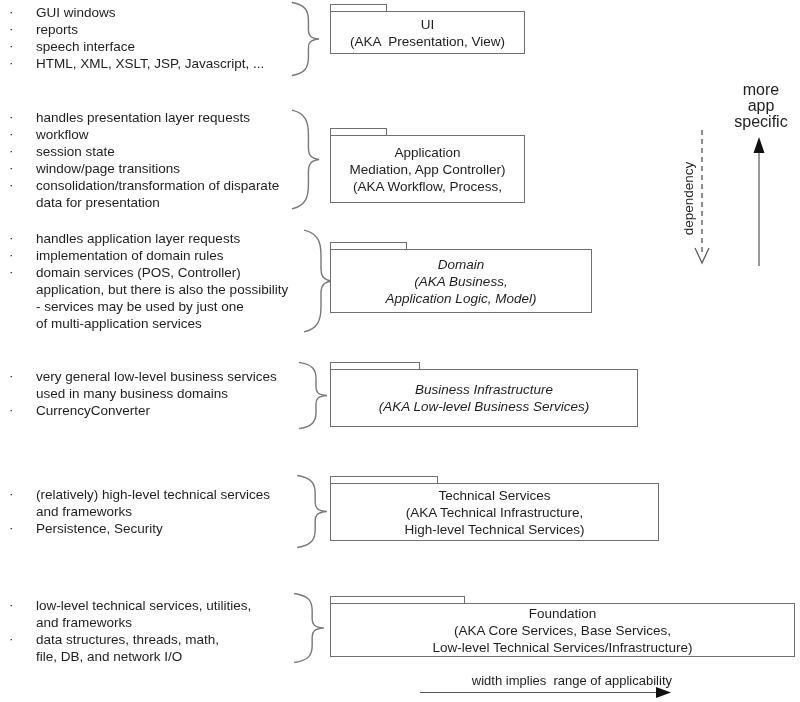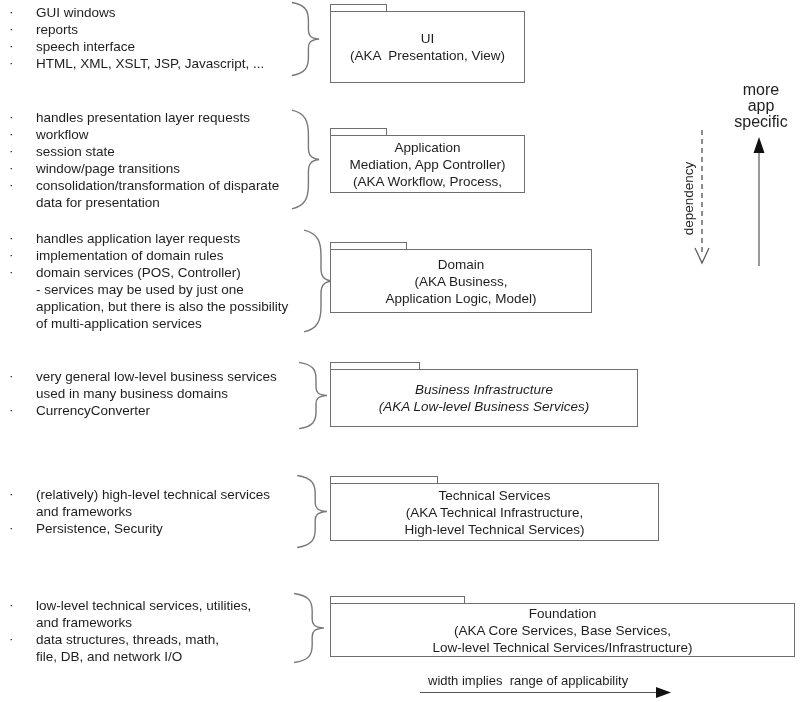--- a/index.html
+++ b/index.html
@@ -16,40 +16,40 @@
   .brace path { fill:none; stroke:#787878; stroke-width:1.4; vector-effect:non-scaling-stroke; }
   
   .pkg { position:absolute; left:330px; }
   .pkg-tab { border:1px solid #6f6f6f; border-bottom:none; height:7px; background:#fff; box-sizing:border-box; }
   .pkg-body { border:1px solid #6f6f6f; background:#fff; box-sizing:border-box;
               display:flex; flex-direction:column; justify-content:center; align-items:center;
               text-align:center; font-size:13.5px; line-height:17px; }
   .pline { white-space:pre; }
   
   #tb-ui  { top:4px; }   #br-ui  { left:289px; top:1px;   width:33px; height:76px; }
-  #pk-ui  { top:4px; width:195px; }  #pk-ui  .pkg-tab { width:57px; }  #pk-ui  .pkg-body { height:72px; }
+  #pk-ui  { top:4px; width:195px; }  #pk-ui  .pkg-tab { width:57px; }  #pk-ui  .pkg-body { height:43px; }
   #tb-app { top:109px; } #br-app { left:289px; top:108px; width:33px; height:103px; }
-  #pk-app { top:128px; width:195px; } #pk-app .pkg-tab { width:57px; } #pk-app .pkg-body { height:58px; }
+  #pk-app { top:128px; width:195px; } #pk-app .pkg-tab { width:57px; } #pk-app .pkg-body { height:68px; }
   #tb-dom { top:230px; } #br-dom { left:301px; top:228px; width:34px; height:106px; }
-  #pk-dom { top:242px; width:262px; } #pk-dom .pkg-tab { width:77px; } #pk-dom .pkg-body { height:64px; }
+  #pk-dom { top:242px; width:262px; } #pk-dom .pkg-tab { width:77px; } #pk-dom .pkg-body { height:64px;font-style:italic; }
   #tb-bi  { top:368px; } #br-bi  { left:296px; top:361px; width:34px; height:69px; }
   #pk-bi  { top:362px; width:308px;font-style:italic; } #pk-bi  .pkg-tab { width:90px; } #pk-bi  .pkg-body { height:58px; }
   #tb-ts  { top:486px; } #br-ts  { left:294px; top:474px; width:36px; height:75px; }
   #pk-ts  { top:476px; width:329px; } #pk-ts  .pkg-tab { width:108px; } #pk-ts .pkg-body { height:58px; }
   #tb-fnd { top:597px; } #br-fnd { left:291px; top:592px; width:36px; height:72px; }
   #pk-fnd { top:596px; width:465px; } #pk-fnd .pkg-tab { width:135px; } #pk-fnd .pkg-body { height:54px;text-align:center; }
   
   .more-label { position:absolute; left:723px; top:82px; width:76px; text-align:center;
                 font-size:16px; line-height:16px; white-space:pre-line; }
   .up-arrow   { position:absolute; left:750px; top:136px; width:18px; height:130px; }
   .dep-arrow  { position:absolute; left:693px; top:130px; width:18px; height:136px; }
   .dep-label  { position:absolute; left:639px; top:190px; width:100px; height:17px; text-align:center;
                 font-size:13.5px; transform:rotate(-90deg); }
   
-  .width-label { position:absolute; left:428px; top:673px; width:244px; text-align:left;
+  .width-label { position:absolute; left:428px; top:673px; width:244px; text-align:right;
                  font-size:13px; white-space:pre; }
   .width-arrow { position:absolute; left:418px; top:685px; width:256px; height:15px; }
   .arrow-line   { stroke:#555; stroke-width:1.2; fill:none; }
   .arrow-dashed { stroke:#444; stroke-width:1.2; fill:none; stroke-dasharray:5,4; }
   .arrow-head-fill { fill:#111; stroke:none; }
   .arrow-head-open { stroke:#555; stroke-width:1.2; fill:none; }
 </style>
 </head>
 <body>
 
@@ -89,22 +89,22 @@
       <div class="pline">Application</div>
       <div class="pline">Mediation, App Controller)</div>
       <div class="pline">(AKA Workflow, Process,</div>
     </div>
   </div>
 
   <div class="textblock" id="tb-dom">
     <div class="tline"><span class="bullet">·</span><span>handles application layer requests</span></div>
     <div class="tline"><span class="bullet">·</span><span>implementation of domain rules</span></div>
     <div class="tline"><span class="bullet">·</span><span>domain services (POS, Controller)</span></div>
+    <div class="tline"><span>application, but there is also the possibility</span></div>
     <div class="tline"><span>- services may be used by just one</span></div>
-    <div class="tline"><span>application, but there is also the possibility</span></div>
     <div class="tline"><span>of multi-application services</span></div>
   </div>
   <svg class="brace" id="br-dom" viewBox="0 0 34 100" preserveAspectRatio="none">
       <path d="M3,2 C17,5 20,13 20,26 L20,38 C20,45 22,49 31,50 C22,51 20,55 20,62 L20,74 C20,87 17,95 3,98"></path>
     </svg>
   <div class="pkg" id="pk-dom">
     <div class="pkg-tab"></div>
     <div class="pkg-body">
       <div class="pline">Domain</div>
       <div class="pline">(AKA Business,</div>

